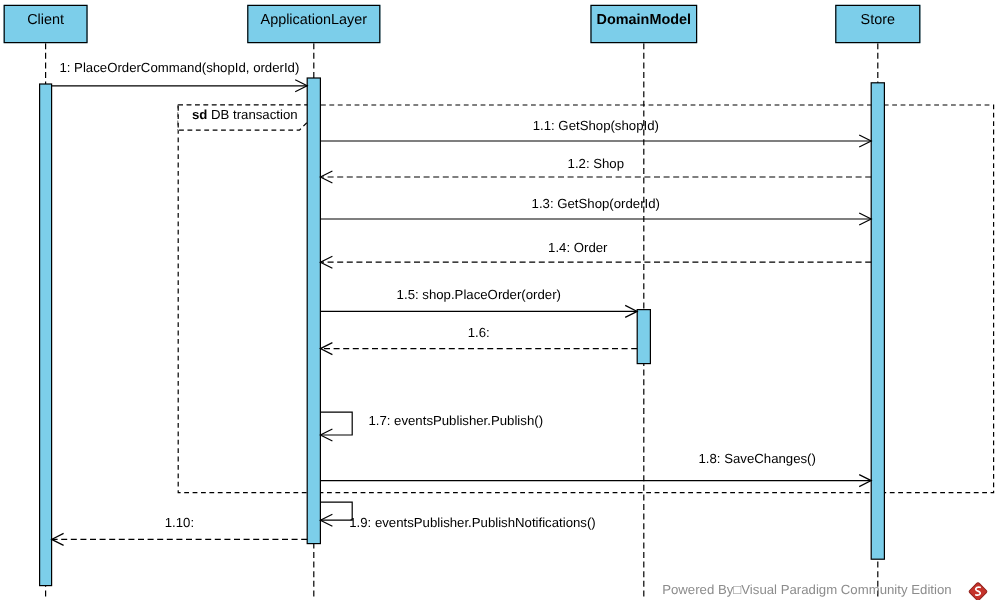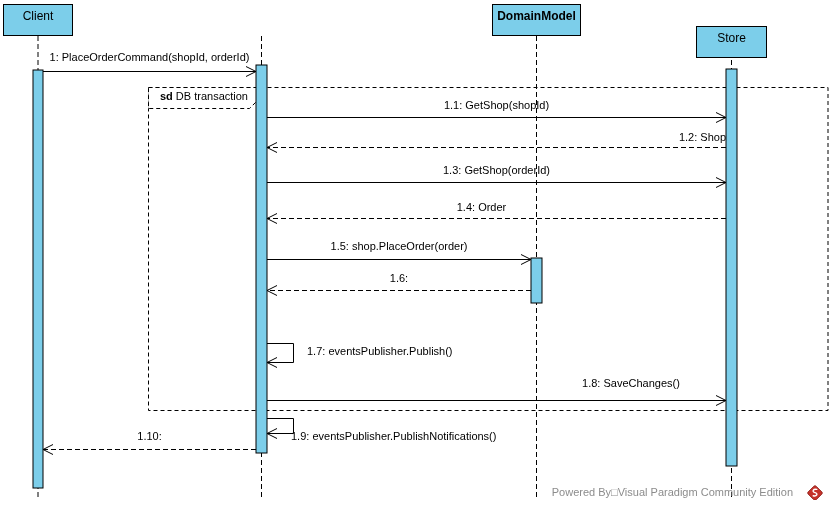--- a/index.html
+++ b/index.html
@@ -94,30 +94,31 @@
         <polyline points="277,428.5 267,433.5 277,438.5"></polyline>
       </g>
       <g>
         <line x1="256" y1="449.5" x2="43" y2="449.5" stroke-dasharray="5 3"></line>
         <polyline points="53,444.5 43,449.5 53,454.5"></polyline>
       </g>
     </g>
   </svg>
 
   <div class="head" style="left:3px;width:70px;">Client</div>
+  <div class="head" style="left:206px;width:111px;">ApplicationLayer</div>
   <div class="head" style="left:492px;width:89px;font-weight:bold;">DomainModel</div>
-  <div class="head" style="left:696px;width:71px;margin-top:22px;">Store</div>
+  <div class="head" style="left:696px;width:71px;">Store</div>
 
   <div class="frag-label">
     <span class="op">sd</span><span>DB transaction</span>
   </div>
 
   <div class="msg ctr" style="left:43px;top:51px;width:213px;">1: PlaceOrderCommand(shopId, orderId)</div>
   <div class="msg ctr" style="left:267px;top:99px;width:459px;">1.1: GetShop(shopId)</div>
-  <div class="msg ctr" style="left:267px;top:131px;width:459px;text-align:right;">1.2: Shop</div>
+  <div class="msg ctr" style="left:267px;top:131px;width:459px;">1.2: Shop</div>
   <div class="msg ctr" style="left:267px;top:164px;width:459px;">1.3: GetShop(orderId)</div>
   <div class="msg ctr" style="left:252px;top:201px;width:459px;">1.4: Order</div>
   <div class="msg ctr" style="left:267px;top:240px;width:264px;">1.5: shop.PlaceOrder(order)</div>
   <div class="msg ctr" style="left:267px;top:272px;width:264px;">1.6:</div>
   <div class="msg" style="left:307px;top:345px;">1.7: eventsPublisher.Publish()</div>
   <div class="msg ctr" style="left:536px;top:377px;width:190px;">1.8: SaveChanges()</div>
   <div class="msg" style="left:291px;top:430px;">1.9: eventsPublisher.PublishNotifications()</div>
   <div class="msg ctr" style="left:43px;top:430px;width:213px;">1.10:</div>
 
   <div class="watermark">Powered By□Visual Paradigm Community Edition</div>

